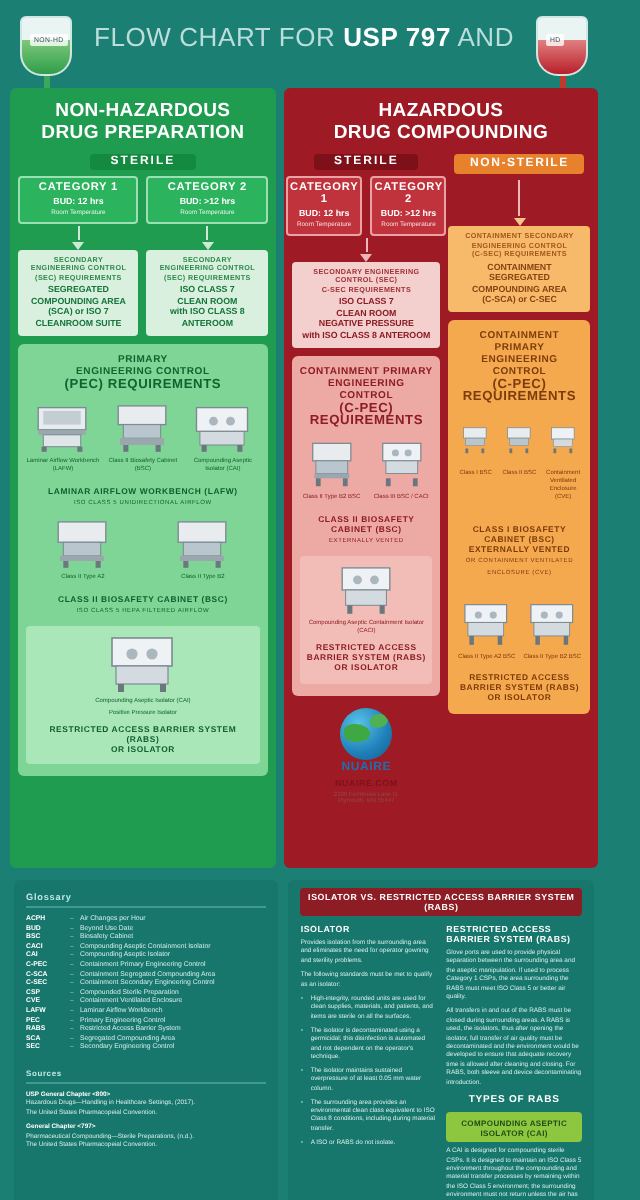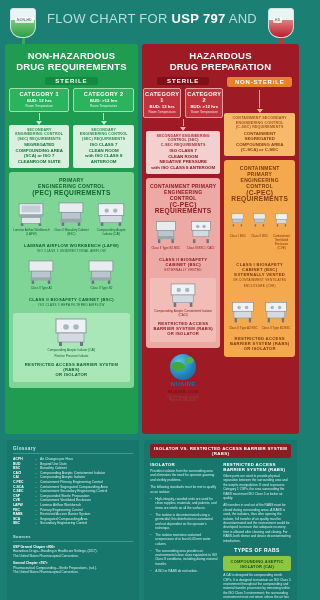--- a/index.html
+++ b/index.html
@@ -193,21 +193,21 @@
       </div>
       <div class="tube red"></div>
       <div class="syr red"></div>
     </div>
   </div>
 
   <div class="cols">
 
     <div class="colNH">
       <div class="banner" style="white-space:pre-line">NON-HAZARDOUS
-DRUG REQUIREMENTS</div>
+DRUG PREPARATION</div>
       <div class="ster"><span class="sterbar g">STERILE</span></div>
 
       <div class="branchRow">
         <div class="branch">
           <div class="catbox g">
             <div class="catTitle">CATEGORY 1</div>
             <div class="catSub">BUD:  12 hrs</div>
             <div class="catNote">Room Temperature</div>
           </div>
           <div class="connector"></div>
@@ -326,21 +326,21 @@
           <div class="cabCap g">Compounding Aseptic Isolator (CAI)</div>
           <div class="cabCap g">Positive Pressure Isolator</div>
           <div class="divTxt g" style="white-space:pre-line;margin-top:3px">RESTRICTED ACCESS BARRIER SYSTEM (RABS)
 OR ISOLATOR</div>
         </div>
       </div>
     </div>
 
     <div class="colHD">
       <div class="banner" style="white-space:pre-line">HAZARDOUS
-DRUG PREPARATION</div>
+DRUG COMPOUNDING</div>
 
       <div style="display:flex;gap:4px">
 
         <div style="width:50%">
           <div class="ster"><span class="sterbar r">STERILE</span></div>
           <div class="branchRow">
             <div class="branch">
               <div class="catbox r">
                 <div class="catTitle">CATEGORY 1</div>
                 <div class="catSub">BUD:  12 hrs</div>

